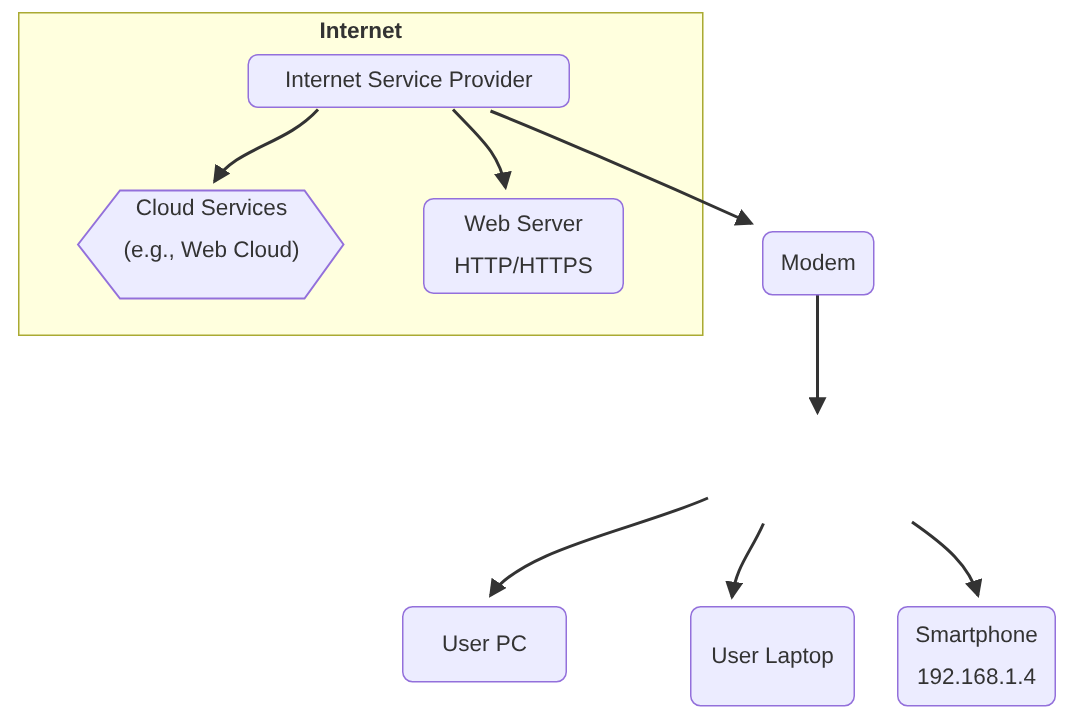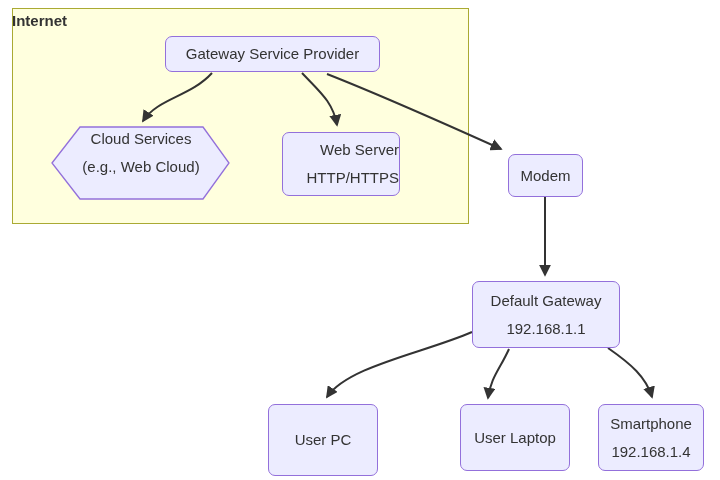--- a/index.html
+++ b/index.html
@@ -28,20 +28,21 @@
     position: absolute;
     left: 12px; top: 8px;
     width: 457px; height: 216px;
     background: var(--subgraph-fill);
     border: 1px solid var(--subgraph-border);
   }
   .subgraph-label {
     position: absolute;
     left: 12px; top: 12px;
     width: 457px;
+    text-align: center;
     font-size: 15px;
     font-weight: 600;
     color: var(--text-color);
   }
   svg.edges-layer {
     position: absolute;
     left: 0; top: 0;
     width: 720px; height: 480px;
     z-index: 2;
   }
@@ -72,24 +73,24 @@
     text-align: center;
     white-space: nowrap;
   }
   .node.hex-text {
     background: transparent;
     border: none;
     border-radius: 0;
   }
   .n-isp     { left: 165px; top: 36px;  width: 215px; height: 36px; }
   .n-cloud   { left: 55px;  top: 127px; width: 172px; height: 52px; }
-  .n-web     { left: 282px; top: 132px; width: 118px; height: 64px; align-items: flex-end; }
+  .n-web     { left: 282px; top: 132px; width: 134px; height: 64px; }
   .n-modem   { left: 508px; top: 142px; width: 75px;  height: 43px; margin-top: 12px; }
   .n-gateway { left: 472px; top: 281px; width: 148px; height: 67px; }
-  .n-pc      { left: 268px; top: 404px; width: 110px; height: 72px; }
+  .n-pc      { left: 268px; top: 404px; width: 110px; height: 51px; }
   .n-laptop  { left: 432px; top: 404px; width: 110px; height: 67px; margin-left: 28px; }
   .n-phone   { left: 598px; top: 404px; width: 106px; height: 67px; }
 </style>
 </head>
 <body>
 
 <div class="canvas">
 
   <div class="subgraph"></div>
   <div class="subgraph-label">Internet</div>
@@ -106,41 +107,37 @@
     <path class="edge" d="M 212,73 C 190,97 158,98 143,121" marker-end="url(#arrow)"></path>
     <path class="edge" d="M 302,73 C 320,92 333,102 337,125" marker-end="url(#arrow)"></path>
     <path class="edge" d="M 327,74 C 355,85 430,117 501,149" marker-end="url(#arrow)"></path>
     <path class="edge" d="M 545,186 L 545,275" marker-end="url(#arrow)"></path>
     <path class="edge" d="M 472,332 C 424,353 348,366 327,397" marker-end="url(#arrow)"></path>
     <path class="edge" d="M 509,349 C 500,369 491,377 488,398" marker-end="url(#arrow)"></path>
     <path class="edge" d="M 608,348 C 631,364 646,377 652,397" marker-end="url(#arrow)"></path>
   </svg>
 
   <div class="node n-isp">
-    <span>Gateway Service Provider</span>
+    <span>Internet Service Provider</span>
   </div>
 
   <div class="node hex-text n-cloud">
     <span>Cloud Services</span>
     <span>(e.g., Web Cloud)</span>
   </div>
 
   <div class="node n-web">
     <span>Web Server</span>
     <span>HTTP/HTTPS</span>
   </div>
 
   <div class="node n-modem">
     <span>Modem</span>
   </div>
 
-  <div class="node n-gateway">
-    <span>Default Gateway</span>
-    <span>192.168.1.1</span>
-  </div>
 
   <div class="node n-pc">
     <span>User PC</span>
   </div>
 
   <div class="node n-laptop">
     <span>User Laptop</span>
   </div>
 
   <div class="node n-phone">

